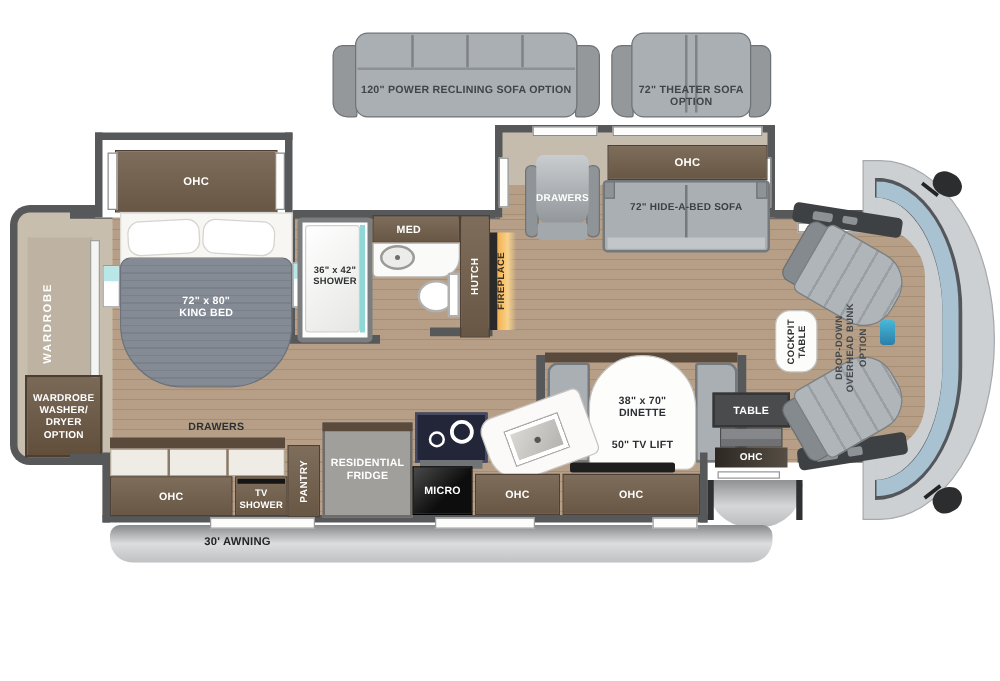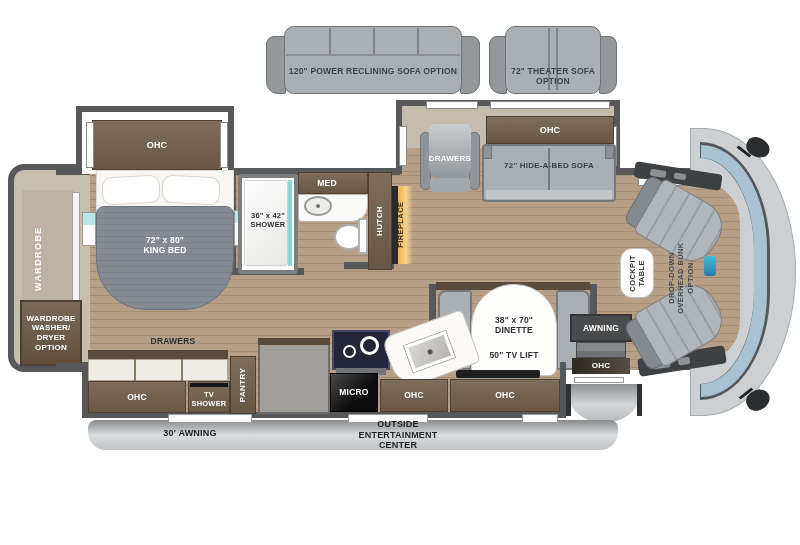--- a/index.html
+++ b/index.html
@@ -153,40 +153,42 @@
   <div class="abs cab" style="left:188px;top:381px;width:42px;height:32px;"></div>
   <div class="abs" style="left:190px;top:383px;width:38px;height:4px;background:#151515;"></div>
   <div class="lbl w" style="left:188px;top:387px;width:42px;height:24px;font-size:7.5px;">TV
 SHOWER</div>
   <div class="abs cab" style="left:230px;top:356px;width:26px;height:58px;"></div>
   <div class="vwrap" style="left:230px;top:356px;width:26px;height:58px;">
     <span class="vtext w" style="font-size:8px;">PANTRY</span>
   </div>
   <div class="abs" style="left:258px;top:338px;width:72px;height:76px;background:#a19f9c;border:2px solid #6e6c69;"></div>
   <div class="abs" style="left:258px;top:338px;width:72px;height:7px;background:#5a4a3b;"></div>
+  <div class="lbl w" style="left:258px;top:360px;width:72px;height:30px;font-size:8.5px;">RESIDENTIAL
+FRIDGE</div>
 
   <div class="abs" style="left:332px;top:330px;width:58px;height:40px;background:#232539;border:2px solid #474a63;"></div>
   <div class="abs" style="left:343px;top:345px;width:13px;height:13px;border:2px solid #fff;border-radius:50%;"></div>
   <div class="abs" style="left:360px;top:336px;width:19px;height:19px;border:3px solid #fff;border-radius:50%;"></div>
   <div class="abs" style="left:336px;top:368px;width:50px;height:7px;background:#717477;"></div>
   <div class="abs" style="left:330px;top:373px;width:48px;height:39px;background:linear-gradient(135deg,#4a4a4a,#0d0d0d 60%);border:1px solid #000;"></div>
   <div class="lbl w" style="left:330px;top:373px;width:48px;height:39px;font-size:8.5px;">MICRO</div>
 
   <div class="abs" style="left:388px;top:322px;width:86px;height:56px;background:#fbfaf8;border:1px solid #c6c4c0;border-radius:12px 6px 6px 26px;transform:rotate(-20deg);">
     <div class="abs" style="left:18px;top:14px;width:44px;height:28px;background:linear-gradient(135deg,#d9d8d5,#b4b3b0);border:3px solid #fff;box-shadow:0 0 0 1px #a9a8a5;"></div>
     <div class="abs" style="left:38px;top:26px;width:5px;height:5px;background:#555;border-radius:50%;"></div>
   </div>
 
   <div class="abs cab" style="left:380px;top:379px;width:68px;height:33px;"></div>
   <div class="lbl w" style="left:380px;top:379px;width:68px;height:33px;font-size:8.5px;">OHC</div>
   <div class="abs cab" style="left:450px;top:379px;width:110px;height:33px;"></div>
   <div class="lbl w" style="left:450px;top:379px;width:110px;height:33px;font-size:8.5px;">OHC</div>
 
   <div class="abs" style="left:570px;top:314px;width:62px;height:28px;background:#4a4b4d;border:2px solid #353638;"></div>
-  <div class="lbl w" style="left:570px;top:314px;width:62px;height:28px;font-size:8.5px;">AWNING</div>
+  <div class="lbl w" style="left:570px;top:314px;width:62px;height:28px;font-size:8.5px;">TABLE</div>
   <div class="abs" style="left:576px;top:342px;width:50px;height:16px;background:linear-gradient(180deg,#85878a 0 8px,#6f7174 8px 16px);border:1px solid #4a4b4d;"></div>
   <div class="abs" style="left:572px;top:358px;width:58px;height:16px;background:linear-gradient(90deg,#2c2822,#564e44);"></div>
   <div class="lbl w" style="left:572px;top:358px;width:58px;height:16px;font-size:8px;">OHC</div>
   <div class="abs" style="left:574px;top:377px;width:50px;height:6px;background:#fff;border:1px solid #999;"></div>
   <div class="abs" style="left:566px;top:384px;width:76px;height:38px;background:linear-gradient(180deg,#8f9193,#d6d7d8 55%,#b8babc);border-radius:4px 4px 36px 36px;"></div>
   <div class="abs" style="left:566px;top:384px;width:5px;height:32px;background:#2f3032;"></div>
   <div class="abs" style="left:637px;top:384px;width:5px;height:32px;background:#2f3032;"></div>
 
   <div class="abs" style="left:690px;top:128px;width:106px;height:288px;background:#ccd0d2;border:1px solid #a6aaac;border-radius:0 92px 92px 0 / 0 144px 144px 0;"></div>
   <div class="abs" style="left:700px;top:142px;width:70px;height:258px;border:16px solid #53565a;border-left:none;border-radius:0 84px 84px 0 / 0 130px 130px 0;background:transparent;"></div>
@@ -228,17 +230,14 @@
   <div class="abs" style="left:736px;top:150px;width:16px;height:3px;background:#232425;transform:rotate(38deg);"></div>
   <div class="abs" style="left:746px;top:138px;width:24px;height:19px;background:#2c2d2f;border-radius:45% 55% 50% 50%;transform:rotate(22deg);"></div>
   <div class="abs" style="left:738px;top:392px;width:16px;height:3px;background:#232425;transform:rotate(-38deg);"></div>
   <div class="abs" style="left:746px;top:390px;width:24px;height:20px;background:#2c2d2f;border-radius:50% 50% 55% 45%;transform:rotate(-22deg);"></div>
 
   <div class="abs" style="left:88px;top:420px;width:530px;height:30px;background:linear-gradient(180deg,#87898b,#dcdddf 50%,#bfc1c3);border-radius:8px 8px 18px 18px;"></div>
   <div class="abs" style="left:168px;top:414px;width:84px;height:9px;background:#fdfdfc;border:1px solid #9b9d9f;"></div>
   <div class="abs" style="left:348px;top:414px;width:80px;height:9px;background:#fdfdfc;border:1px solid #9b9d9f;"></div>
   <div class="abs" style="left:522px;top:414px;width:36px;height:9px;background:#fdfdfc;border:1px solid #9b9d9f;"></div>
   <div class="lbl" style="left:130px;top:426px;width:120px;height:14px;font-size:9px;color:#232527;">30' AWNING</div>
-  <div class="lbl" style="left:330px;top:413px;width:136px;height:44px;font-size:9px;color:#1f2123;">OUTSIDE
-ENTERTAINMENT
-CENTER</div>
 
 </div>
 
 </body></html>

